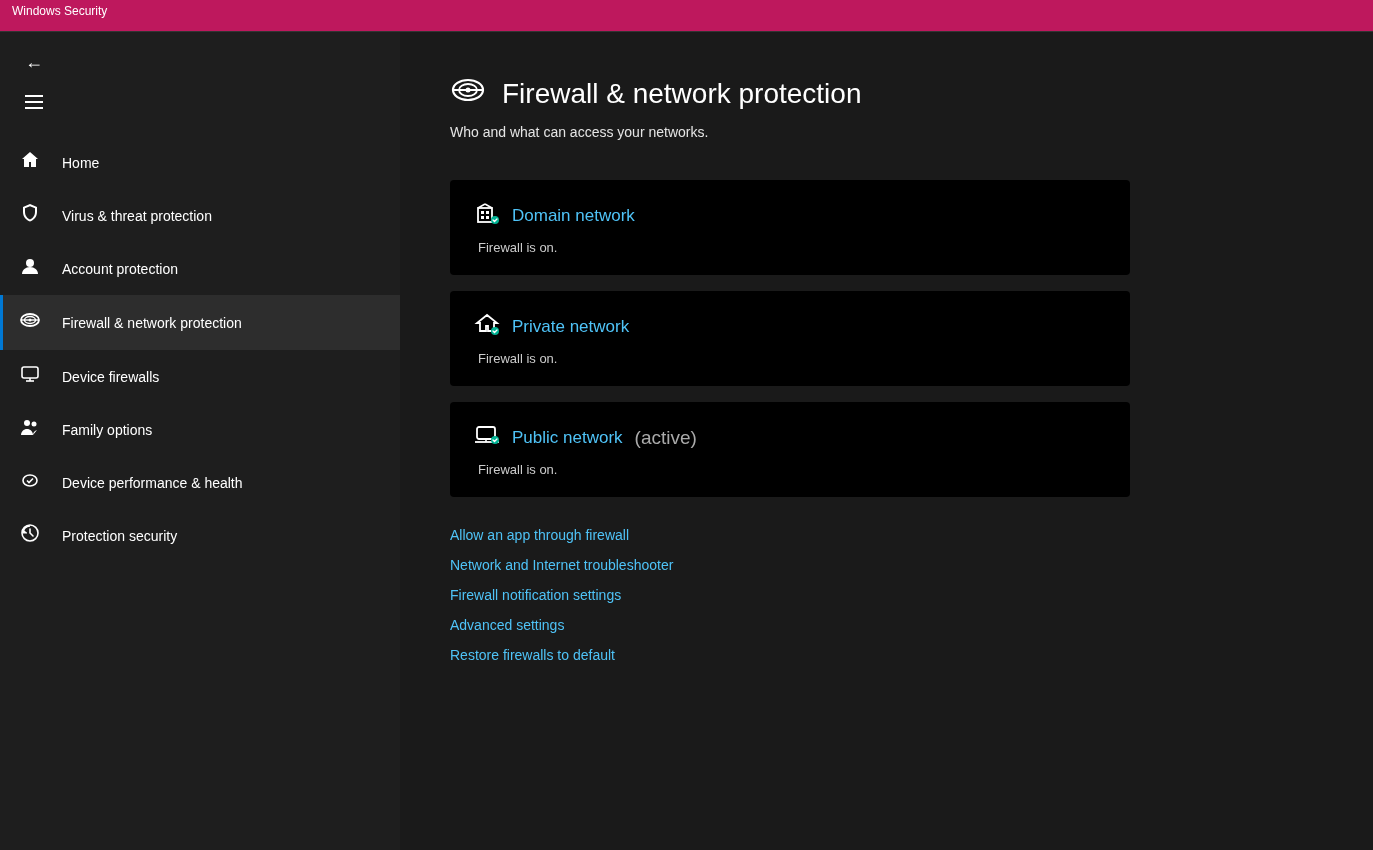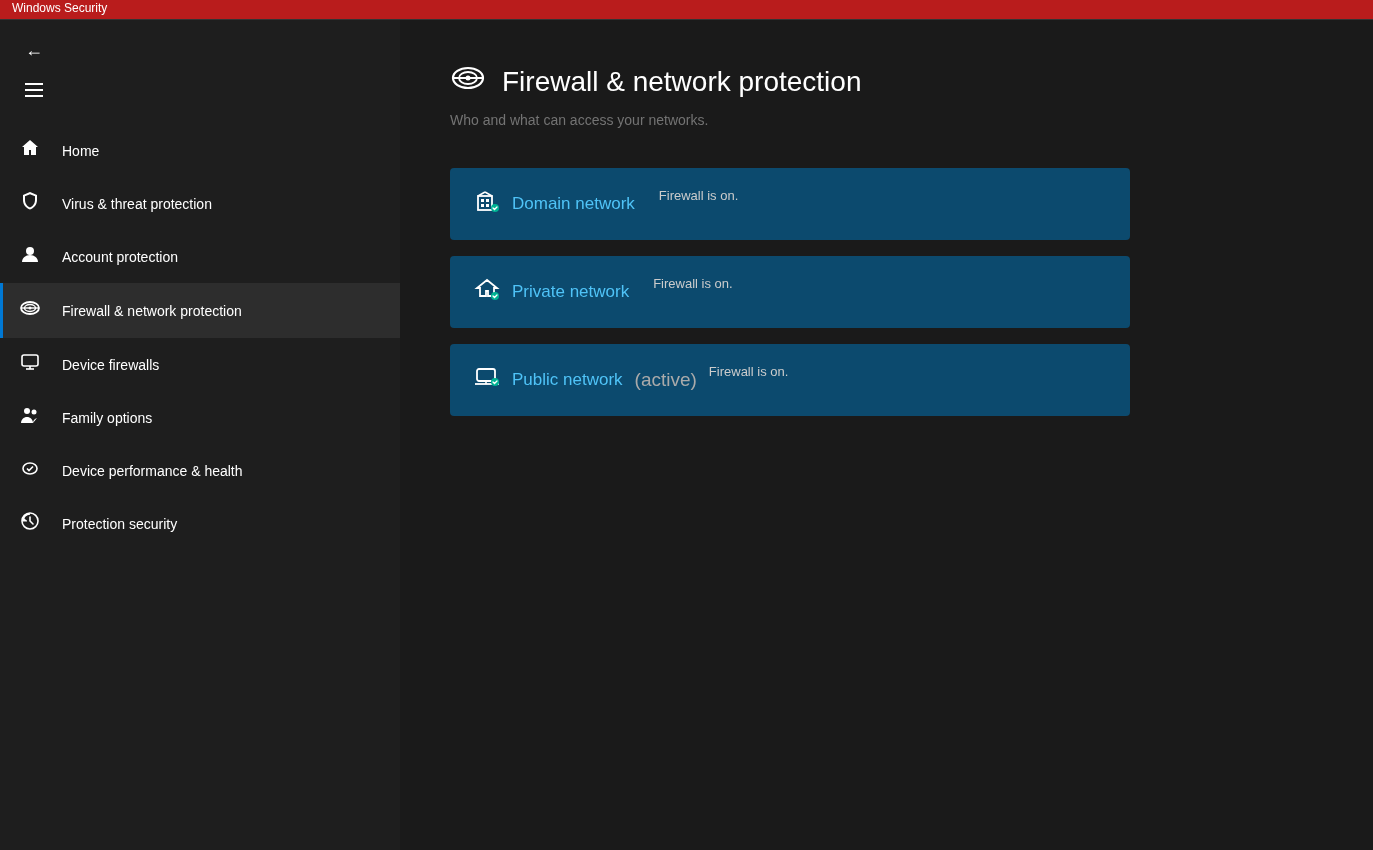--- a/index.html
+++ b/index.html
@@ -9,27 +9,27 @@
       font-family: 'Segoe UI', Arial, sans-serif;
       font-size: 14px;
       display: flex;
       flex-direction: column;
       height: 850px;
       width: 1373px;
       overflow: hidden;
     }
     
     .titlebar {
-      background: #b91c1c;
+      background: #be185d;
       padding: 4px 12px;
       font-size: 12px;
       color: #ffffff;
       display: flex;
-      align-items: flex-end;
-      height: 20px;
+      align-items: flex-start;
+      height: 32px;
       border-bottom: 1px solid #333;
     }
     .app-layout {
       display: flex;
       flex: 1;
       overflow: hidden;
     }
     
     .sidebar {
       width: 400px;
@@ -125,32 +125,32 @@
       font-size: 32px;
       color: #ffffff;
     }
     .page-title {
       font-size: 28px;
       font-weight: 300;
       color: #ffffff;
     }
     .page-subtitle {
       font-size: 14px;
-      color: #737373;
+      color: #e5e5e5;
       margin-bottom: 40px;
     }
     
     .network-card {
-      background: #0c4a6e;
+      background: #000000;
       border-radius: 4px;
       padding: 20px 24px;
       margin-bottom: 16px;
       cursor: pointer;
       display: flex;
-      flex-direction: row;
+      flex-direction: column;
       gap: 8px;
       max-width: 680px;
     }
     .network-card-header {
       display: flex;
       align-items: center;
       gap: 12px;
     }
     .network-icon {
       font-size: 22px;
@@ -361,14 +361,21 @@
             <circle cx="21" cy="18" r="4" fill="#00b294"></circle>
             <path d="M19 18l1.5 1.5 2.5-2.5" stroke="white" stroke-width="1.3" fill="none" stroke-linecap="round"></path>
           </svg>
         </span>
         <span class="network-name">Public network</span>
         <span class="network-active-badge">(active)</span>
       </div>
       <div class="network-status">Firewall is on.</div>
     </div>
 
+    <div class="links-section">
+      <a class="link-item" href="#">Allow an app through firewall</a>
+      <a class="link-item" href="#">Network and Internet troubleshooter</a>
+      <a class="link-item" href="#">Firewall notification settings</a>
+      <a class="link-item" href="#">Advanced settings</a>
+      <a class="link-item" href="#">Restore firewalls to default</a>
+    </div>
   </main>
 </div>
 
 </body></html>

